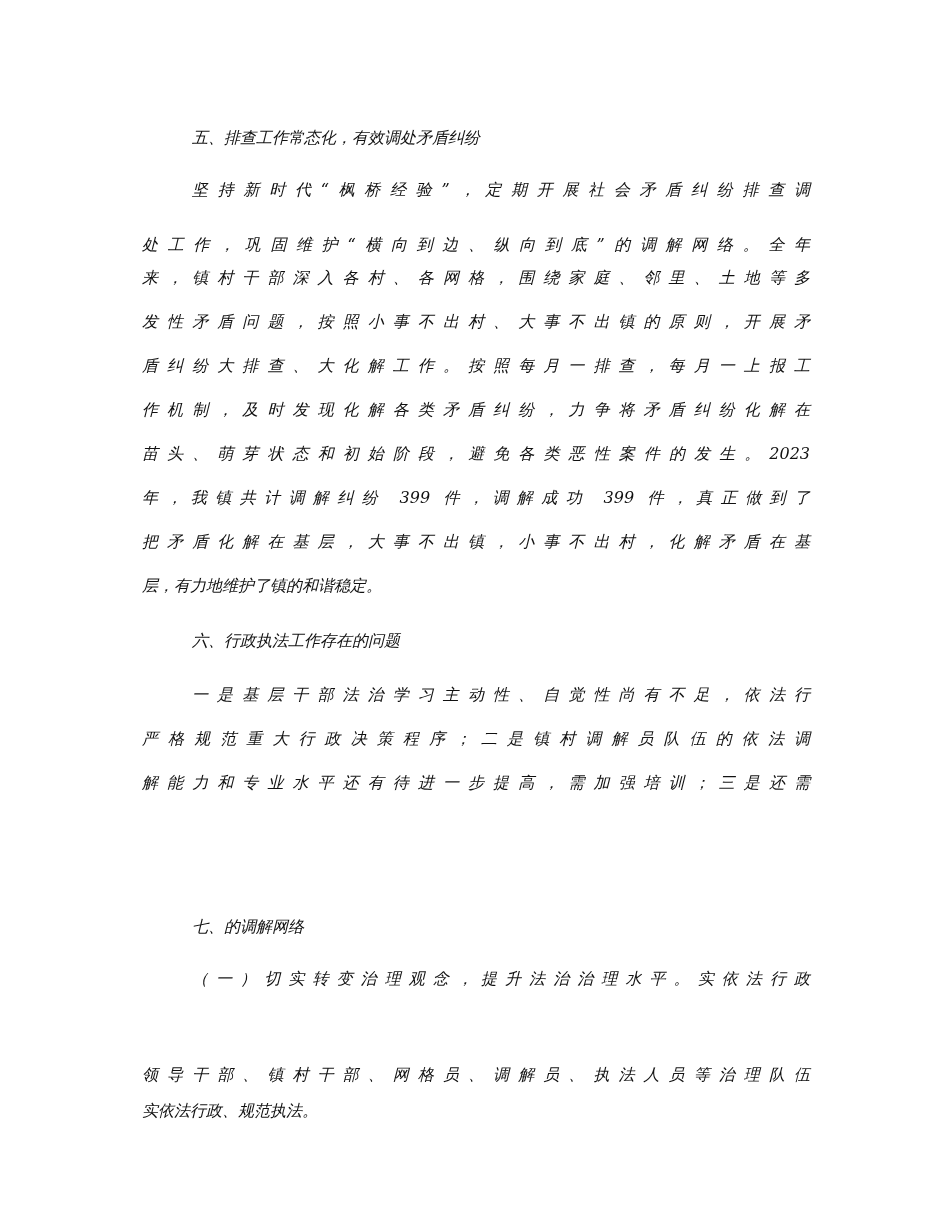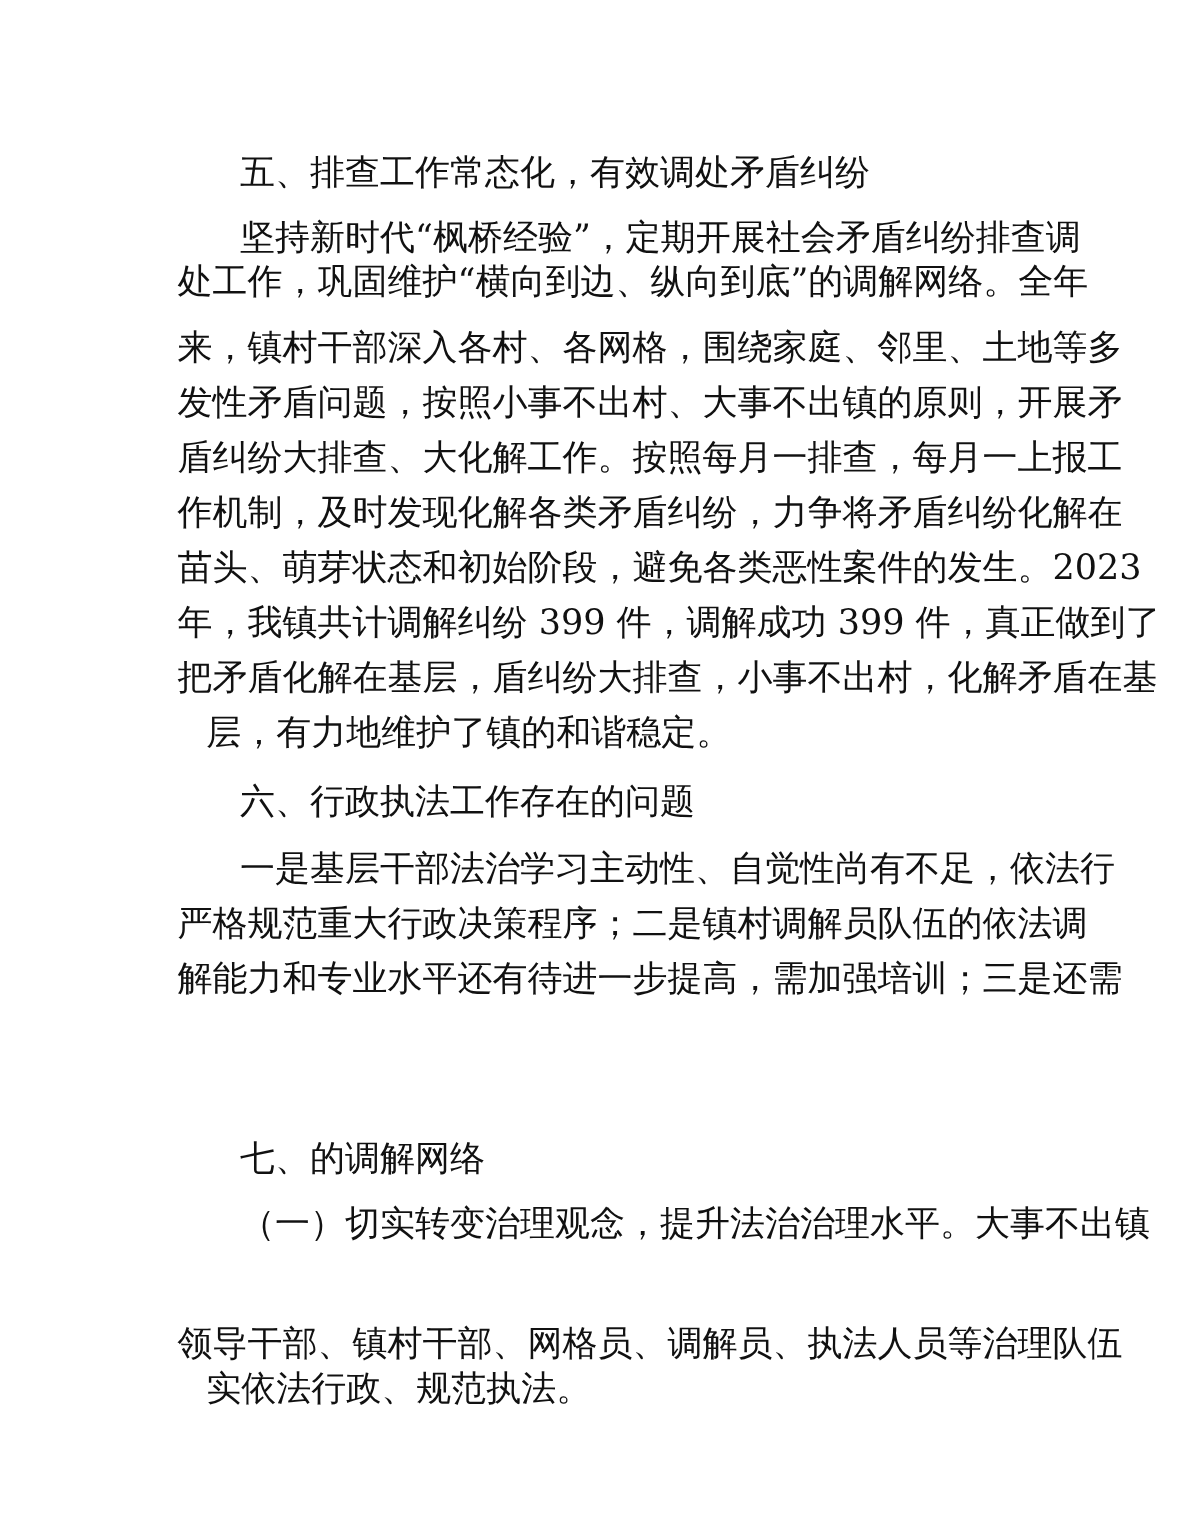--- a/index.html
+++ b/index.html
@@ -5,52 +5,53 @@
   html, body { margin: 0; padding: 0; background: #ffffff; }
   body { width: 950px; height: 1230px; position: relative; overflow: hidden; }
   .page {
     position: absolute; left: 0; top: 0; width: 950px; height: 1230px; background: #fff;
   }
   .line {
     position: absolute;
     left: 142px;
     width: 668px;
     font-family: "DejaVu Serif", "Liberation Serif", serif;
-    font-size: 28px;
+    font-size: 16px;
     color: #111;
     white-space: nowrap;
     text-align: justify;
     text-align-last: justify;
     line-height: 30px;
     height: 30px;
+    font-style: italic;
   }
   .line.indent { left: 192px; width: 618px; }
-  .line.last { text-align-last: left; margin-left: 23px; }
+  .line.last { text-align-last: left; }
   .line.heading { text-align-last: left; }
 </style>
 </head>
 <body>
 
 <div class="page">
 
   <div class="line indent heading" style="top:123px">五、排查工作常态化，有效调处矛盾纠纷</div>
   <div class="line indent" style="top:175px">坚持新时代“枫桥经验”，定期开展社会矛盾纠纷排查调</div>
-  <div class="line" style="top:210px">处工作，巩固维护“横向到边、纵向到底”的调解网络。全年</div>
+  <div class="line" style="top:230px">处工作，巩固维护“横向到边、纵向到底”的调解网络。全年</div>
   <div class="line" style="top:263px">来，镇村干部深入各村、各网格，围绕家庭、邻里、土地等多</div>
   <div class="line" style="top:307px">发性矛盾问题，按照小事不出村、大事不出镇的原则，开展矛</div>
   <div class="line" style="top:351px">盾纠纷大排查、大化解工作。按照每月一排查，每月一上报工</div>
   <div class="line" style="top:395px">作机制，及时发现化解各类矛盾纠纷，力争将矛盾纠纷化解在</div>
   <div class="line" style="top:439px">苗头、萌芽状态和初始阶段，避免各类恶性案件的发生。2023</div>
   <div class="line" style="top:483px">年，我镇共计调解纠纷 399 件，调解成功 399 件，真正做到了</div>
-  <div class="line" style="top:527px">把矛盾化解在基层，盾纠纷大排查，小事不出村，化解矛盾在基</div>
+  <div class="line" style="top:527px">把矛盾化解在基层，大事不出镇，小事不出村，化解矛盾在基</div>
   <div class="line last" style="top:571px">层，有力地维护了镇的和谐稳定。</div>
 
   <div class="line indent heading" style="top:626px">六、行政执法工作存在的问题</div>
   <div class="line indent" style="top:680px">一是基层干部法治学习主动性、自觉性尚有不足，依法行</div>
   <div class="line" style="top:724px">严格规范重大行政决策程序；二是镇村调解员队伍的依法调</div>
   <div class="line" style="top:768px">解能力和专业水平还有待进一步提高，需加强培训；三是还需</div>
 
   <div class="line indent heading" style="top:912px">七、的调解网络</div>
-  <div class="line indent" style="top:964px">（一）切实转变治理观念，提升法治治理水平。大事不出镇</div>
+  <div class="line indent" style="top:964px">（一）切实转变治理观念，提升法治治理水平。实依法行政</div>
   <div class="line" style="top:1060px">领导干部、镇村干部、网格员、调解员、执法人员等治理队伍</div>
   <div class="line last" style="top:1096px">实依法行政、规范执法。</div>
 
 </div>
 
 </body></html>

